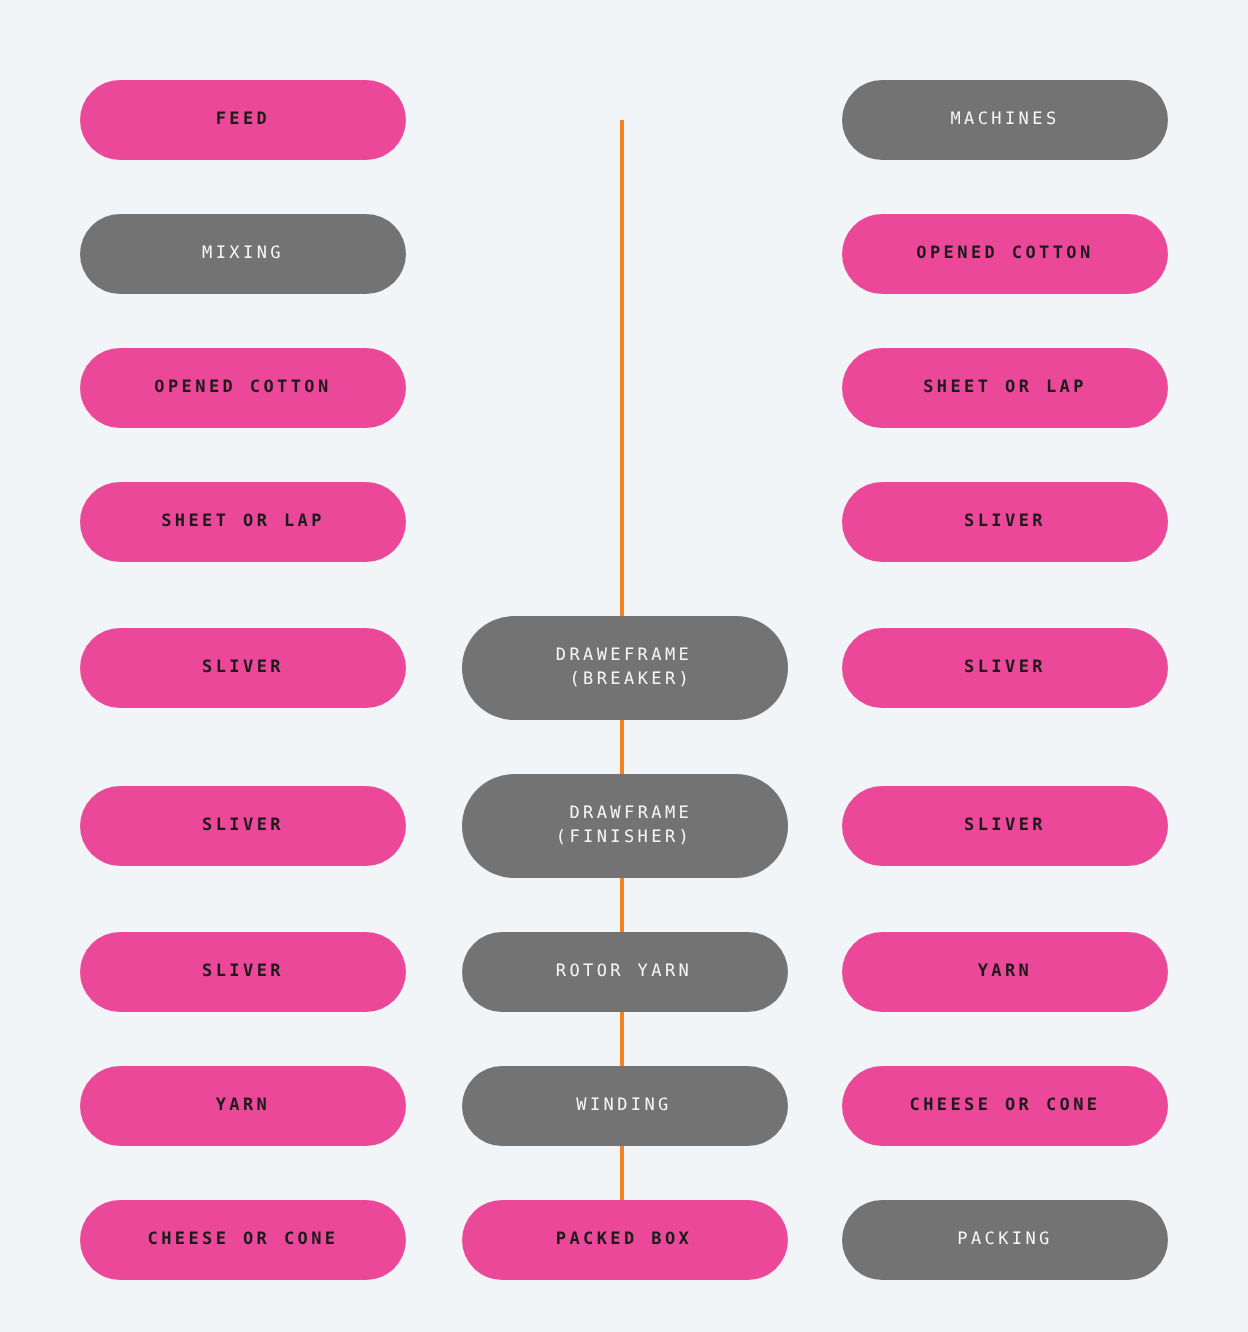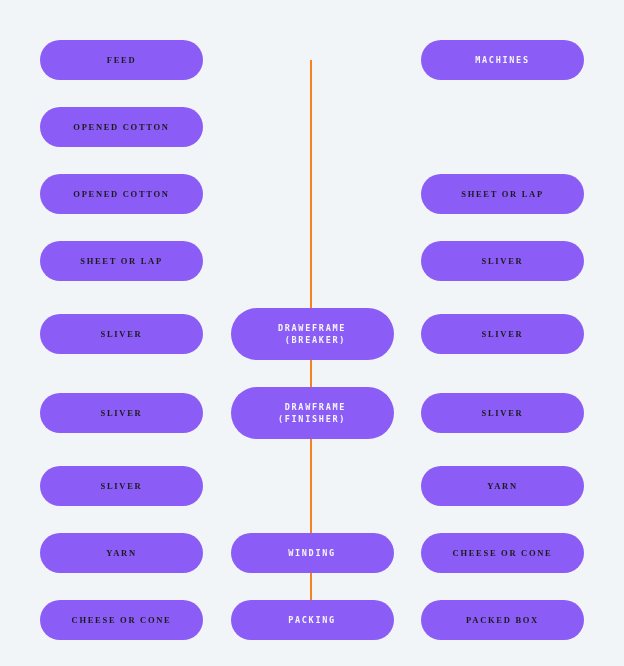--- a/index.html
+++ b/index.html
@@ -66,29 +66,28 @@
     font-weight: 700;
     letter-spacing: 1.7px;
     line-height: 1.45;
     padding: 6px 8px;
     text-transform: uppercase;
     user-select: none;
   }
 
   .pill.input,
   .pill.output {
-    background: #8b5cf6;
+    background: #ec4899;
     color: #1b1b1b;
-    font-family: Liberation Serif, serif;
   }
 
   .pill.machine {
-    background: #8b5cf6;
+    background: #737373;
     color: #f4f6f8;
-    font-weight: 700;
+    font-weight: 400;
   }
 
   .pill.two-line {
     min-height: 52px;
     text-align: right;
   }
 
   .pill .pill-label {
     display: block;
     white-space: pre-line;
@@ -109,20 +108,23 @@
     <div class="flow-row r1">
       <div class="pill input">
         <span class="pill-label">FEED</span>
       </div>
       <div class="pill machine">
         <span class="pill-label">MACHINES</span>
       </div>
     </div>
 
     <div class="flow-row">
+      <div class="pill machine">
+        <span class="pill-label">MIXING</span>
+      </div>
       <div class="pill output">
         <span class="pill-label">OPENED COTTON</span>
       </div>
     </div>
 
     <div class="flow-row">
       <div class="pill input">
         <span class="pill-label">OPENED COTTON</span>
       </div>
       <div class="pill output">
@@ -162,20 +164,23 @@
       </div>
       <div class="pill output">
         <span class="pill-label">SLIVER</span>
       </div>
     </div>
 
     <div class="flow-row">
       <div class="pill input">
         <span class="pill-label">SLIVER</span>
       </div>
+      <div class="pill machine">
+        <span class="pill-label">ROTOR YARN</span>
+      </div>
       <div class="pill output">
         <span class="pill-label">YARN</span>
       </div>
     </div>
 
     <div class="flow-row">
       <div class="pill input">
         <span class="pill-label">YARN</span>
       </div>
       <div class="pill machine">
@@ -183,22 +188,22 @@
       </div>
       <div class="pill output">
         <span class="pill-label">CHEESE OR CONE</span>
       </div>
     </div>
 
     <div class="flow-row">
       <div class="pill input">
         <span class="pill-label">CHEESE OR CONE</span>
       </div>
+      <div class="pill output">
+        <span class="pill-label">PACKED BOX</span>
+      </div>
       <div class="pill machine">
         <span class="pill-label">PACKING</span>
-      </div>
-      <div class="pill output">
-        <span class="pill-label">PACKED BOX</span>
       </div>
     </div>
 
   </div>
 </div>
 
 </body></html>

